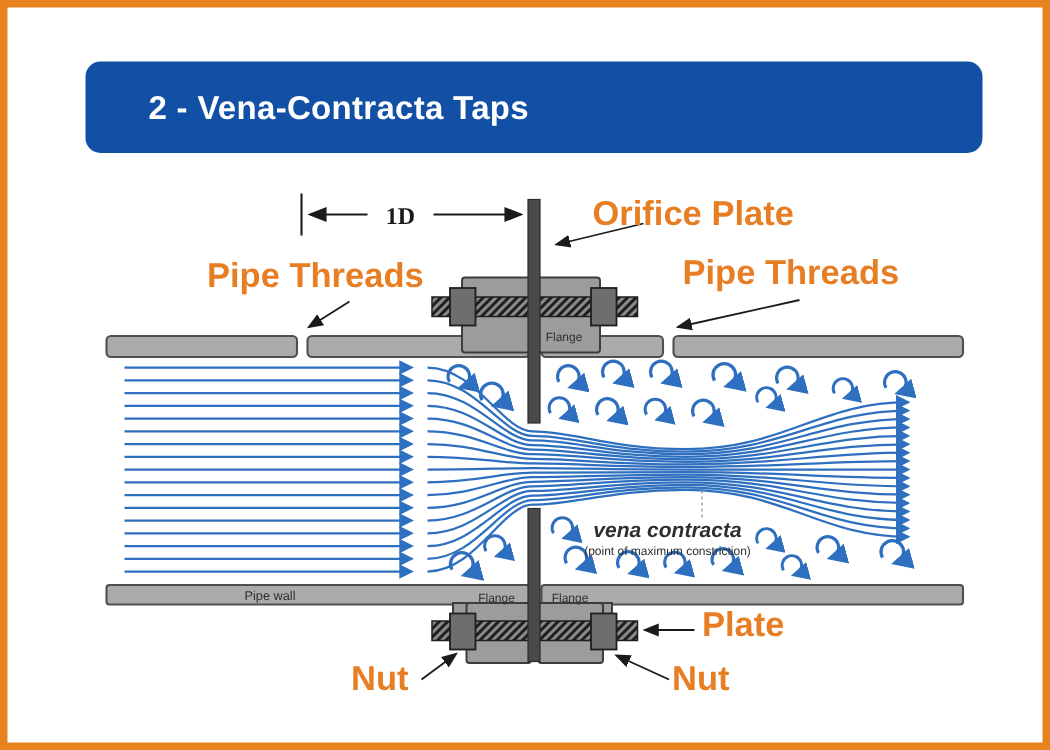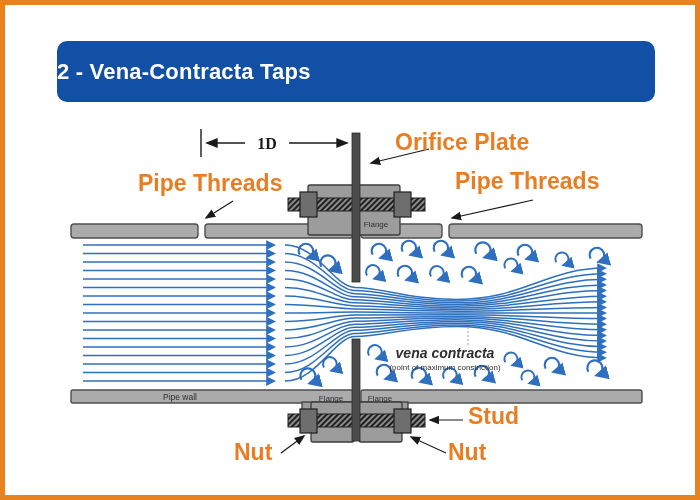--- a/index.html
+++ b/index.html
@@ -6,21 +6,21 @@
   .frame{
     position:relative;width:700px;height:500px;box-sizing:border-box;
     border:5px solid #E8821F;background:#ffffff;overflow:hidden;
     font-family:"Liberation Sans",sans-serif;
   }
   .header{
     position:absolute;left:52px;top:36px;width:598px;height:61px;
     background:#1150A5;border-radius:10px;display:flex;align-items:center;
   }
   .header .title{
-    color:#ffffff;font-size:22px;font-weight:bold;
+    color:#ffffff;font-size:22px;font-weight:bold;padding-left:42px;
     letter-spacing:0.2px;
   }
   svg.diagram{position:absolute;left:0;top:0;width:700px;height:500px;}
   .callout{
     position:absolute;color:#E87E23;font-size:23px;font-weight:bold;
     white-space:nowrap;line-height:1;
   }
   .svg-small{font-family:"Liberation Sans",sans-serif;fill:#2f2f2f;}
   .svg-serif{font-family:"Liberation Serif",serif;fill:#1a1a1a;}
 </style>
@@ -168,16 +168,16 @@
     <text x="375" y="396" text-anchor="middle" class="svg-small" font-size="8">Flange</text>
     <text x="175" y="395" text-anchor="middle" class="svg-small" font-size="8.5">Pipe wall</text>
 
     <text x="440" y="353" text-anchor="middle" class="svg-small" font-size="14" font-style="italic" font-weight="bold" fill="#3d3d3d">vena contracta</text>
     <text x="440" y="365" text-anchor="middle" class="svg-small" font-size="8" fill="#555">(point of maximum constriction)</text>
   </svg>
 
   <div class="callout" style="left:390px;top:126px;">Orifice Plate</div>
   <div class="callout" style="left:133px;top:167px;">Pipe Threads</div>
   <div class="callout" style="left:450px;top:165px;">Pipe Threads</div>
-  <div class="callout" style="left:463px;top:400px;">Stud</div>
+  <div class="callout" style="left:463px;top:400px;">Plate</div>
   <div class="callout" style="left:229px;top:436px;">Nut</div>
   <div class="callout" style="left:443px;top:436px;">Nut</div>
 </div>
 
 </body></html>

